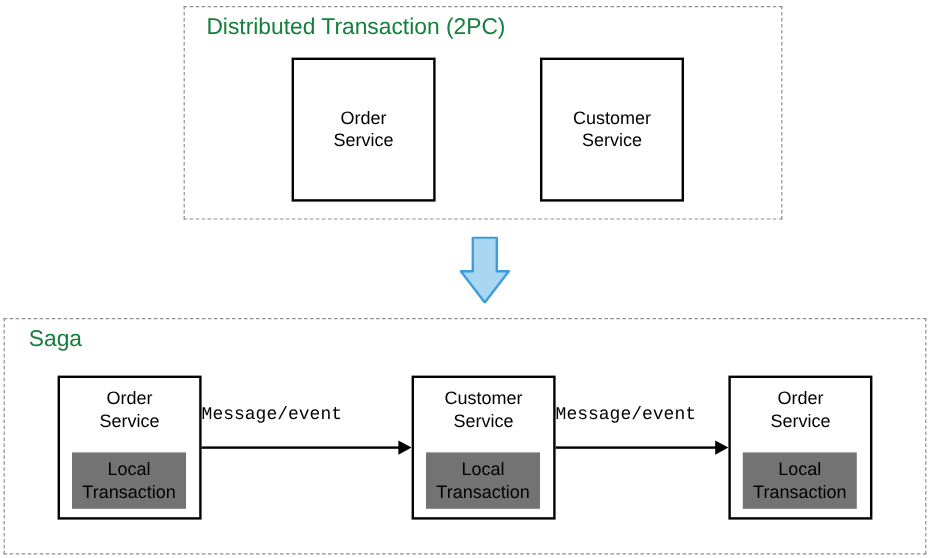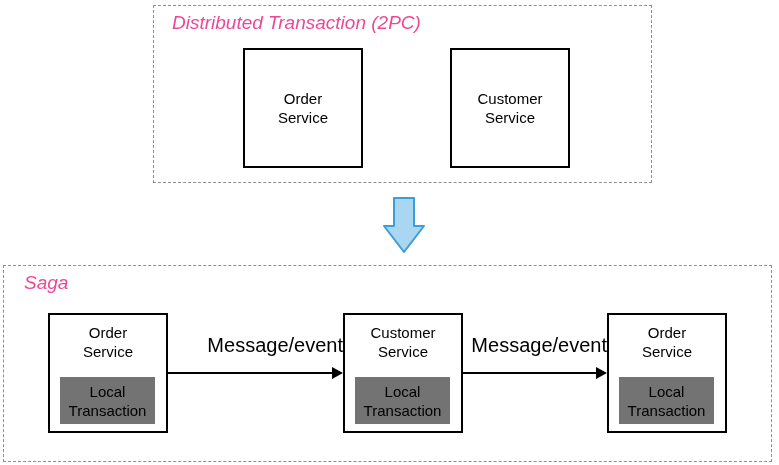--- a/index.html
+++ b/index.html
@@ -26,23 +26,22 @@
     width: 497px; height: 176px;
   }
   .dashed-box.bottom-section {
     left: 3px; top: 265px;
     width: 767px; height: 195px;
   }
   .section-title {
     position: absolute;
     font-size: 19px;
     line-height: 22px;
-    color: #ec4899;
+    color: #15803d;
     white-space: nowrap;
-    font-style: italic;
   }
   .section-title.title-2pc { left: 18px; top: 6px; }
   .section-title.title-saga { left: 20px; top: 6px; }
 
   .svc-box {
     position: absolute;
     width: 116px; height: 116px;
     border: 2px solid #000000;
     background: #ffffff;
     font-size: 15px;
@@ -105,24 +104,25 @@
     width: 0; height: 0;
     border-left: 11px solid #000000;
     border-top: 6px solid transparent;
     border-bottom: 6px solid transparent;
   }
   .arrow-1 { left: 164px; top: 107px; width: 175px; }
   .arrow-2 { left: 459px; top: 107px; width: 144px; }
 
   .arrow-label {
     position: absolute;
-    font-size: 20px;
+    font-size: 15px;
     line-height: 19px;
-    text-align: right;
+    text-align: left;
     white-space: nowrap;
+    font-family: Liberation Mono, monospace;
   }
   .label-1 { left: 164px; top: 70px; width: 175px; }
   .label-2 { left: 459px; top: 70px; width: 144px; }
 </style>
 </head>
 <body>
 
 <div class="canvas">
 
   <div class="dashed-box top-section">

